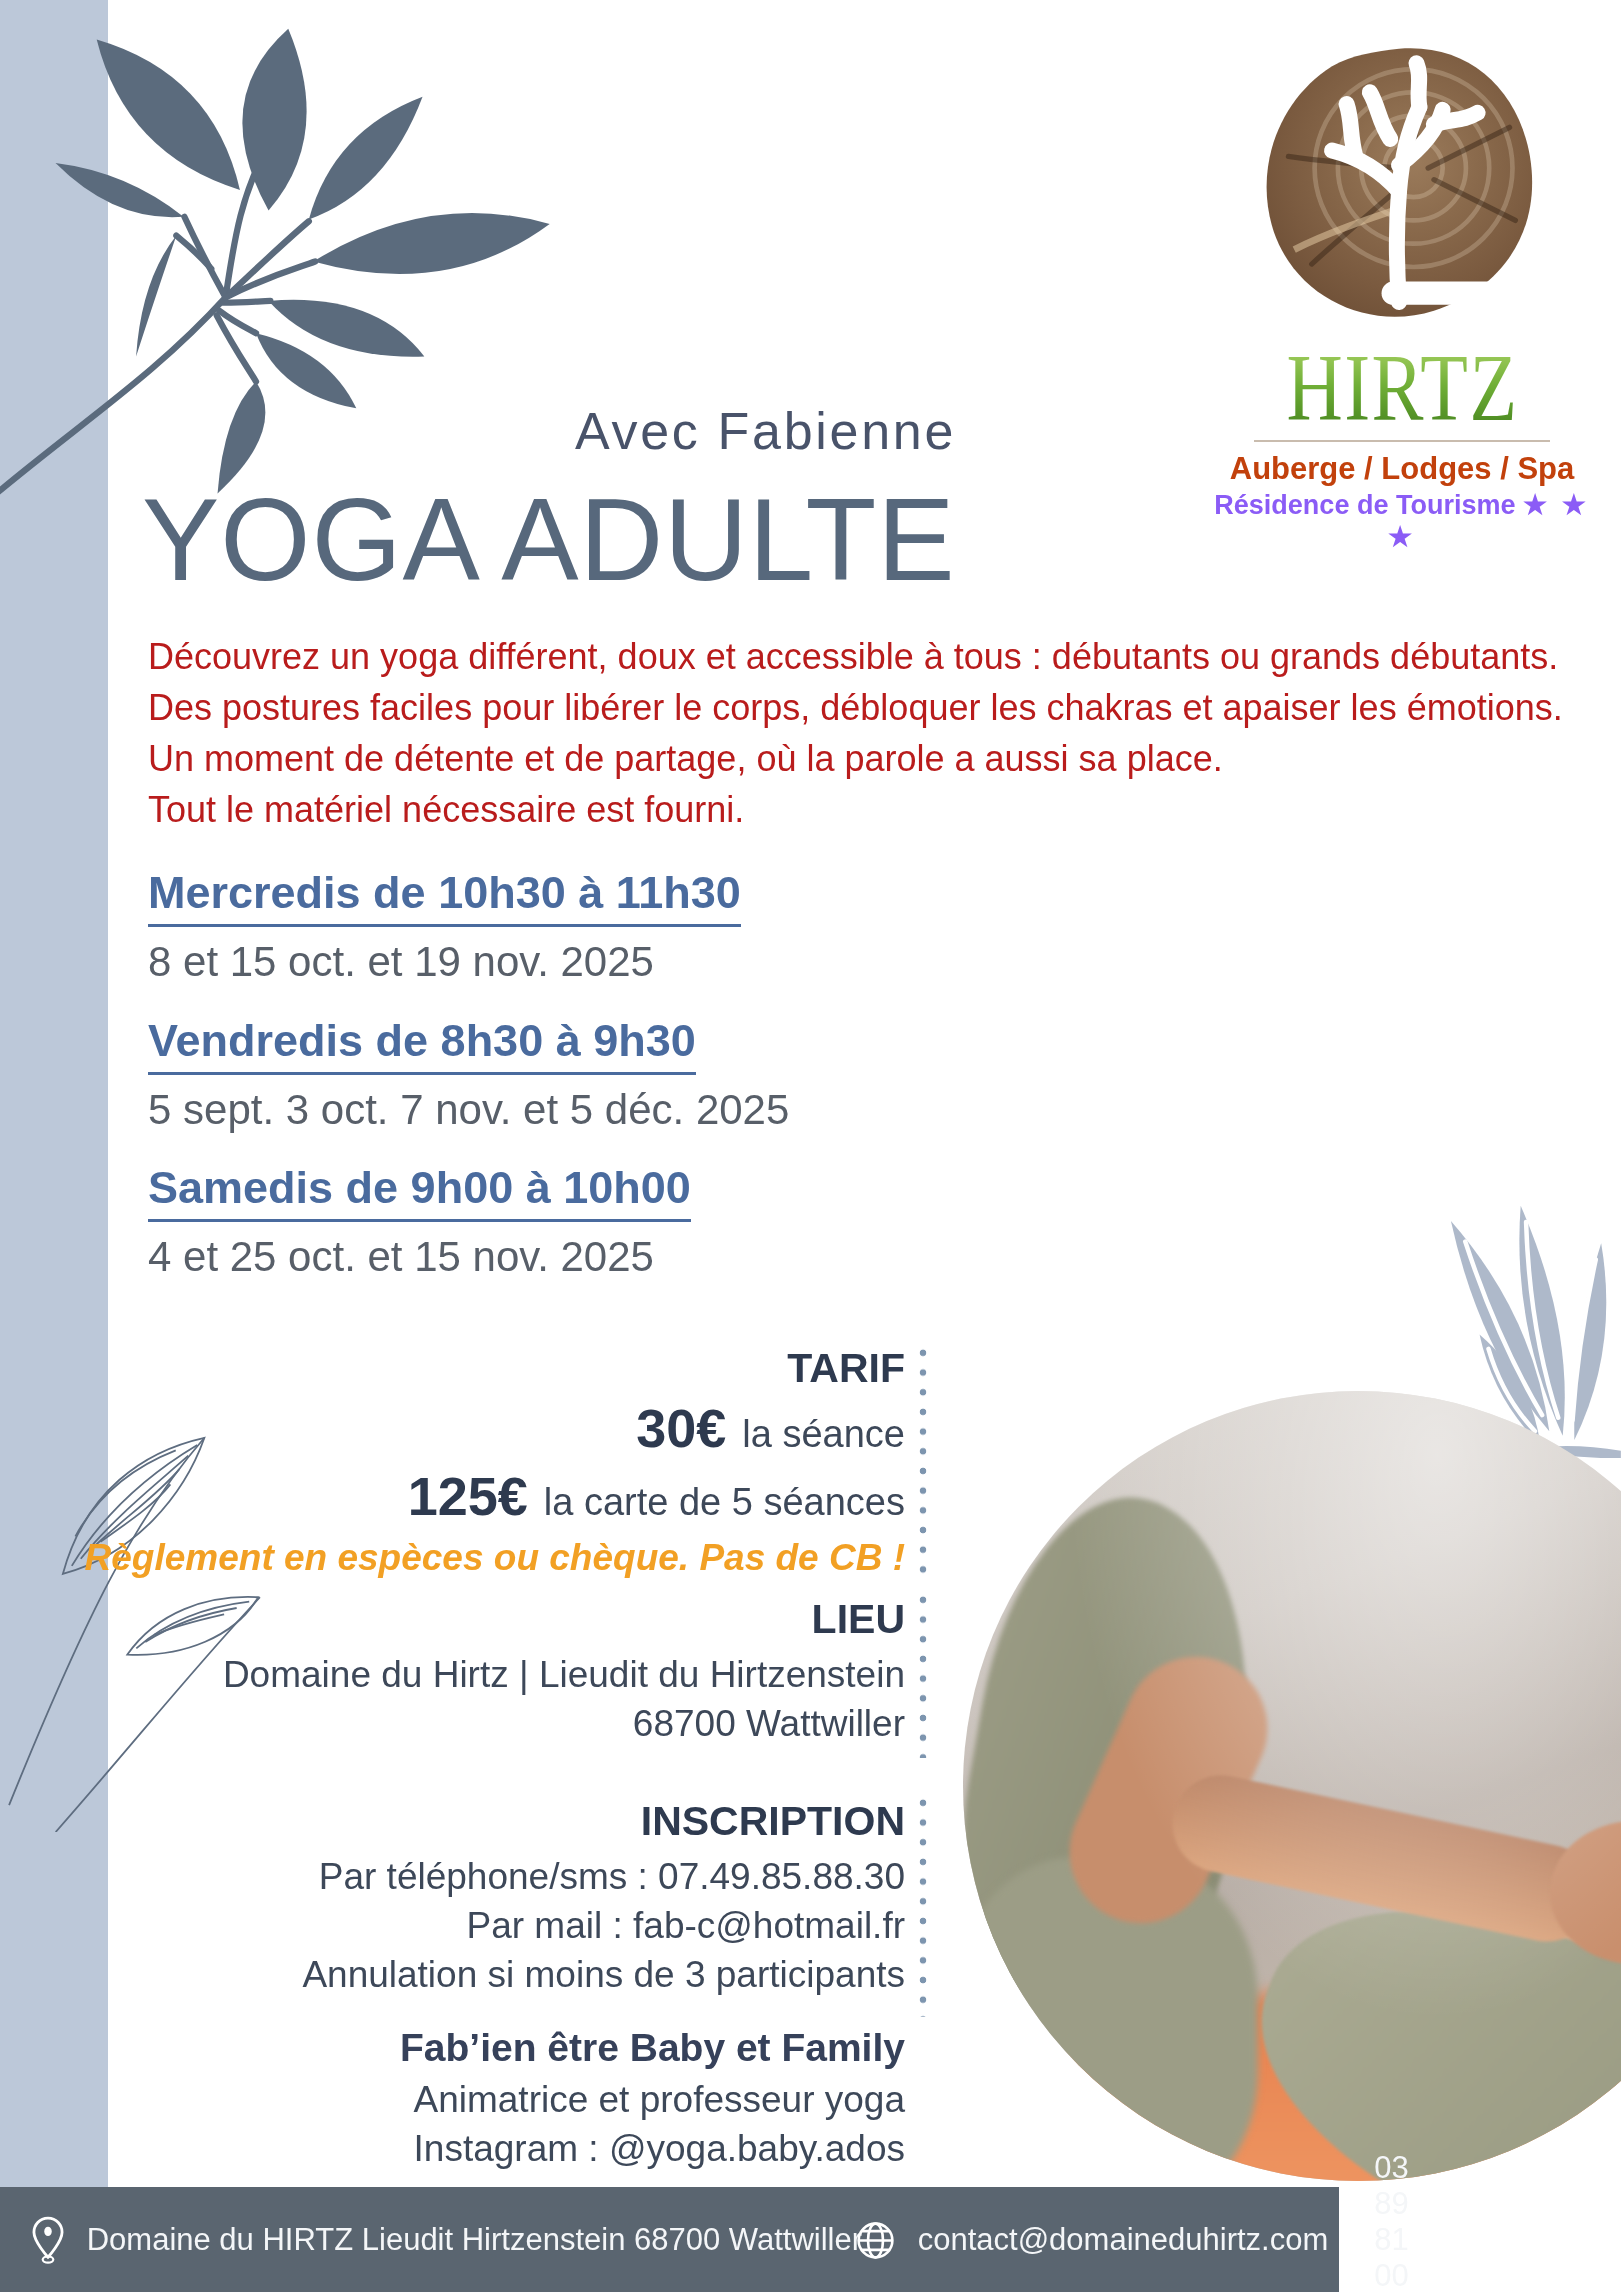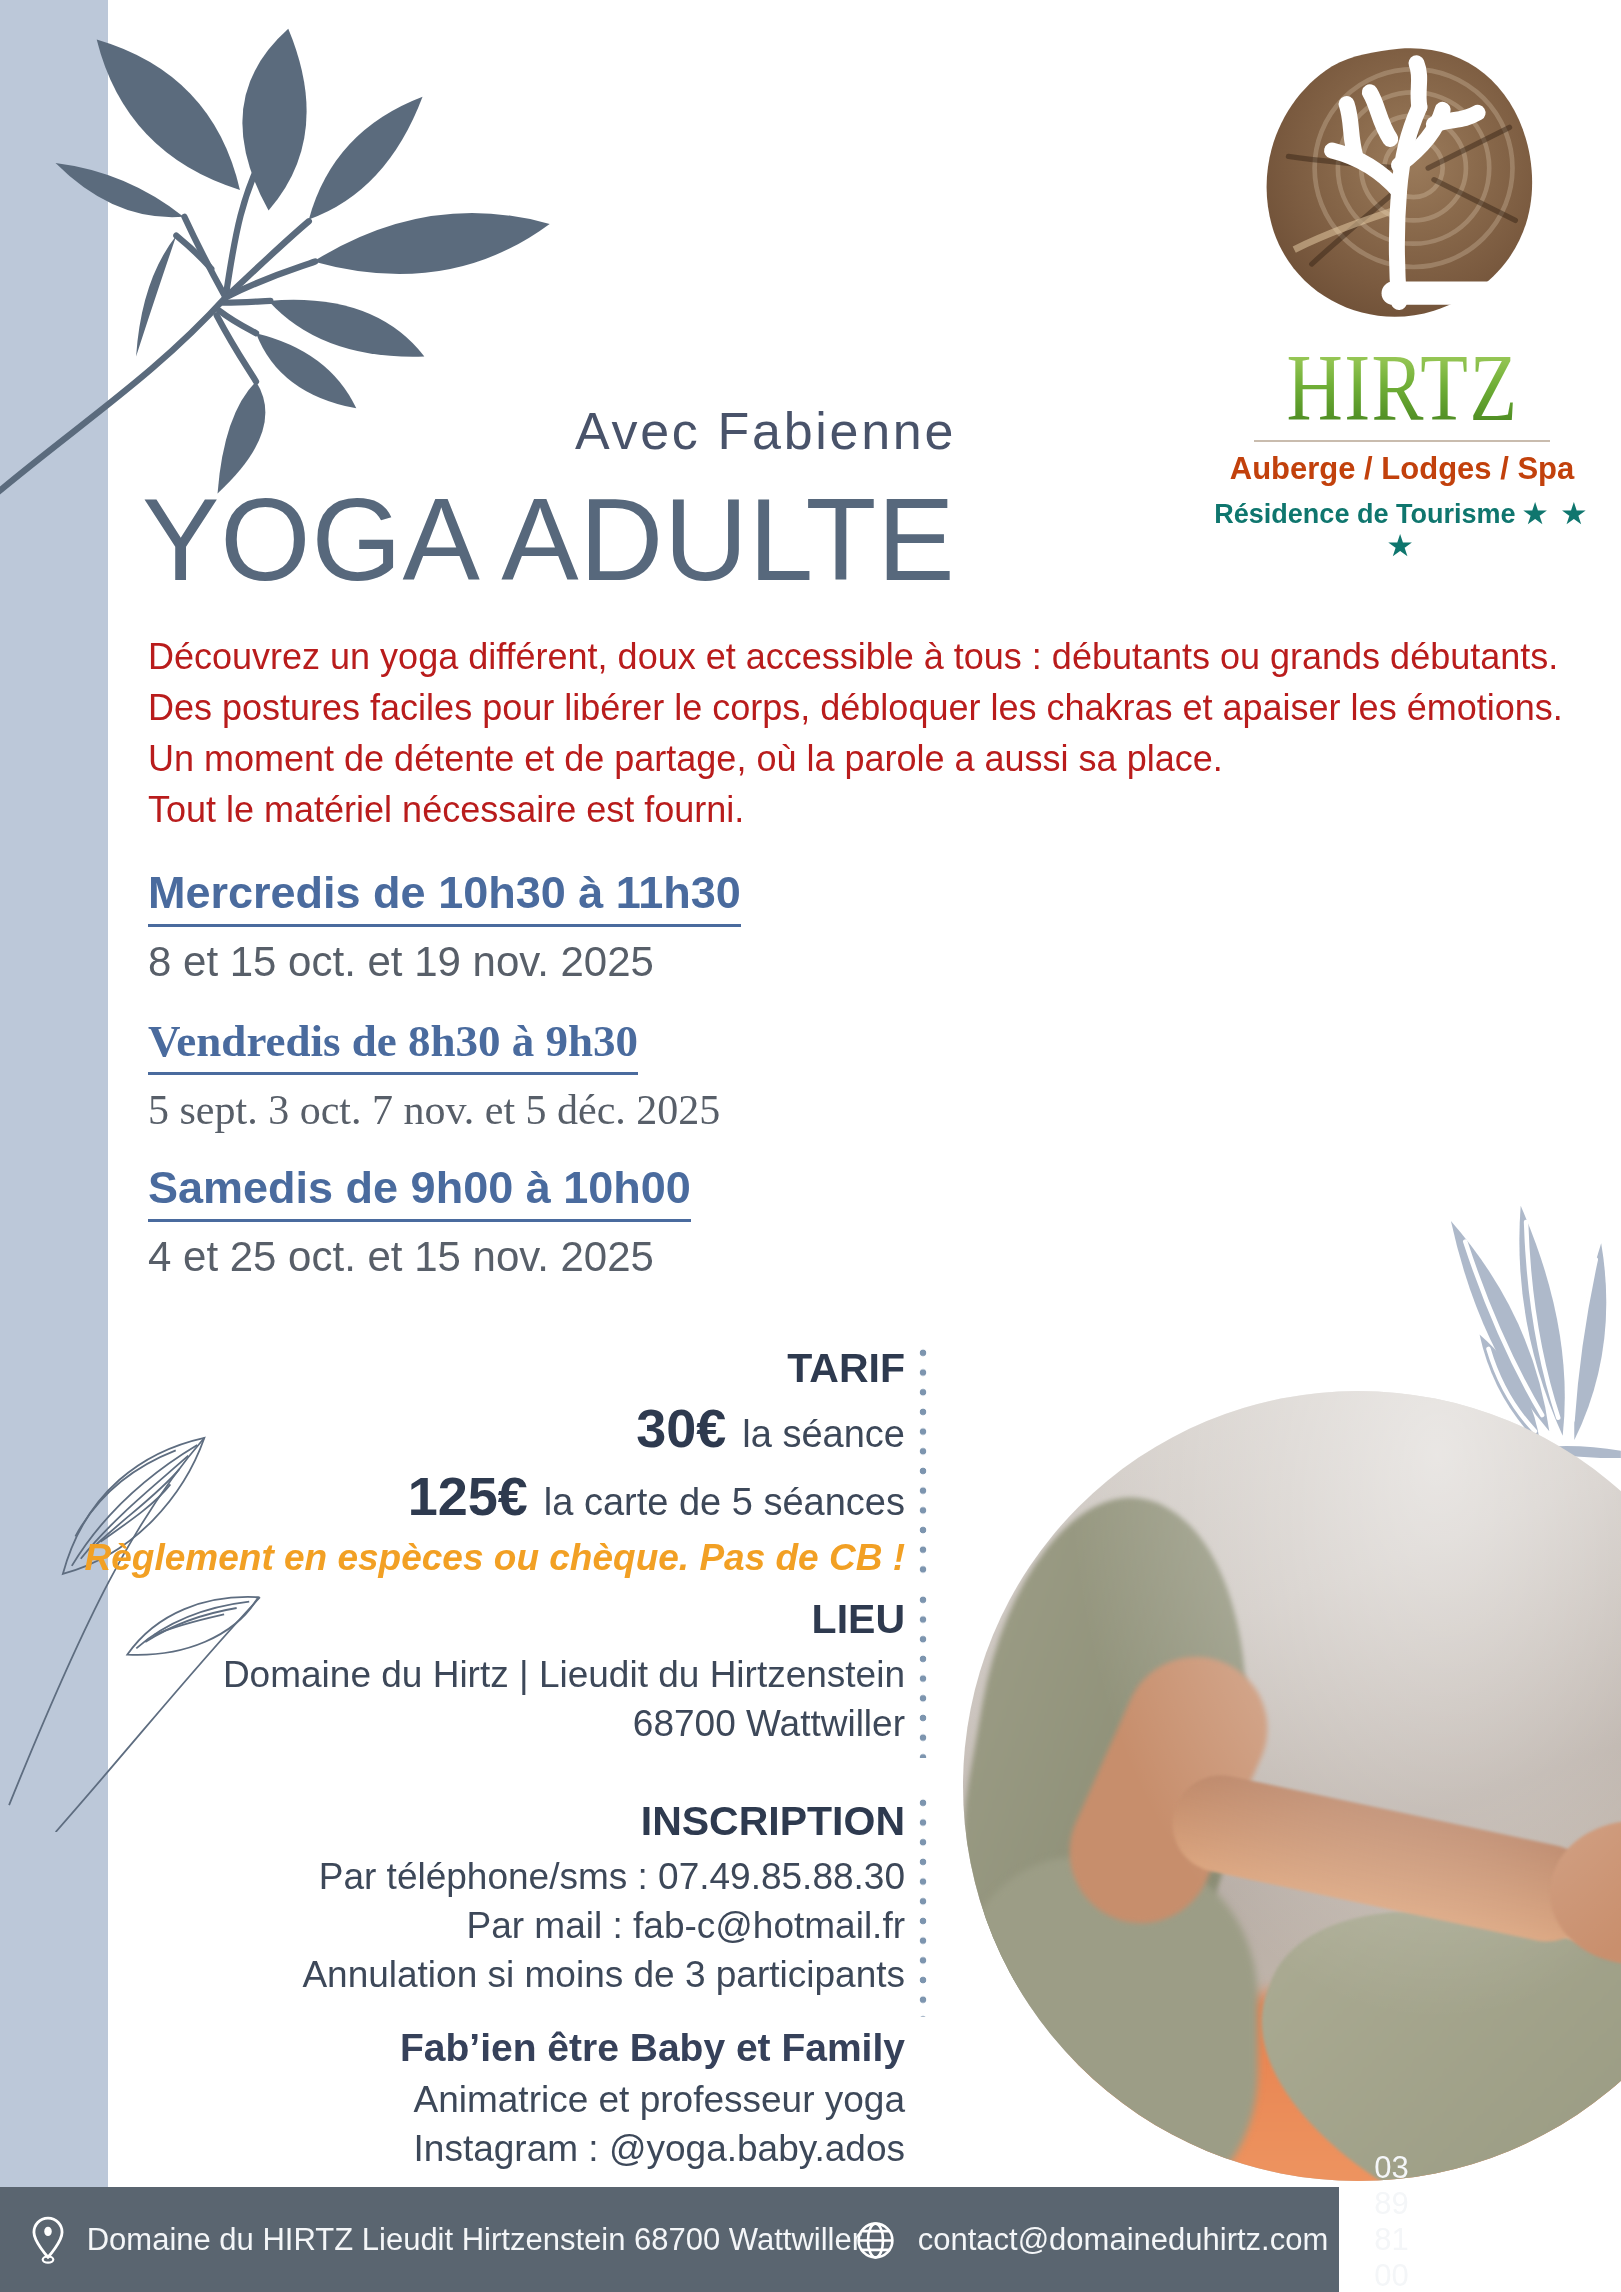--- a/index.html
+++ b/index.html
@@ -15,21 +15,21 @@
   
   .logoblob{position:absolute;left:1249px;top:40px;width:300px;height:291px;}
   .logotext{position:absolute;left:1214px;top:343px;width:376px;text-align:center;}
   .logo-l1{font-family:"Liberation Serif",serif;font-size:45px;color:#5b4a39;letter-spacing:0.9px;}
   .logo-hirtz{display:inline-block;font-family:"Liberation Serif",serif;font-size:95px;line-height:.95;
       letter-spacing:1.8px;transform:scaleX(.82);transform-origin:center;
       background:linear-gradient(180deg,#a9d264 0%,#6fae36 48%,#44831d 100%);
       -webkit-background-clip:text;background-clip:text;-webkit-text-fill-color:transparent;color:#5d9a2c;}
   .logo-div{width:296px;height:1.8px;background:#c9bcae;margin:7.2px auto 9px auto;}
   .logo-tag{font-size:31px;font-weight:700;color:#c2410c;}
-  .logo-res{font-size:27px;font-weight:700;color:#0f766e;margin-top:11px;}
+  .logo-res{font-size:27px;font-weight:700;color:#8b5cf6;margin-top:2px;}
   .logo-stars{letter-spacing:3.6px;}
   
   .intro{position:absolute;left:148px;top:631px;font-size:36px;line-height:51px;color:#b91c1c;}
   
   .sched{position:absolute;left:148px;}
   .sched .hd{display:inline-block;font-size:45px;font-weight:700;color:#4a6b9e;
              border-bottom:3.6px solid #4a6b9e;padding-bottom:4.5px;white-space:nowrap;}
   .sched .dt{font-size:42px;color:#585f69;margin-top:11.6px;white-space:nowrap;}
   
   .rcol{position:absolute;right:716px;text-align:right;white-space:nowrap;}
@@ -153,21 +153,21 @@
     <div>Découvrez un yoga différent, doux et accessible à tous : débutants ou grands débutants.</div>
     <div>Des postures faciles pour libérer le corps, débloquer les chakras et apaiser les émotions.</div>
     <div>Un moment de détente et de partage, où la parole a aussi sa place.</div>
     <div>Tout le matériel nécessaire est fourni.</div>
   </div>
 
   <div class="sched" style="top:867px;">
     <span class="hd">Mercredis de 10h30 à 11h30</span>
     <div class="dt">8 et 15 oct. et 19 nov. 2025</div>
   </div>
-  <div class="sched" style="top:1015px;font-family:Liberation Serif, serif;">
+  <div class="sched" style="top:1015px;">
     <span class="hd">Vendredis de 8h30 à 9h30</span>
     <div class="dt">5 sept. 3 oct. 7 nov. et 5 déc. 2025</div>
   </div>
   <div class="sched" style="top:1162px;">
     <span class="hd">Samedis de 9h00 à 10h00</span>
     <div class="dt">4 et 25 oct. et 15 nov. 2025</div>
   </div>
 
   <svg class="deco" style="left:0;top:1384px;" width="278" height="448" viewBox="0 0 310 500">
     <g fill="none" stroke="#5e6d80" stroke-width="2">

